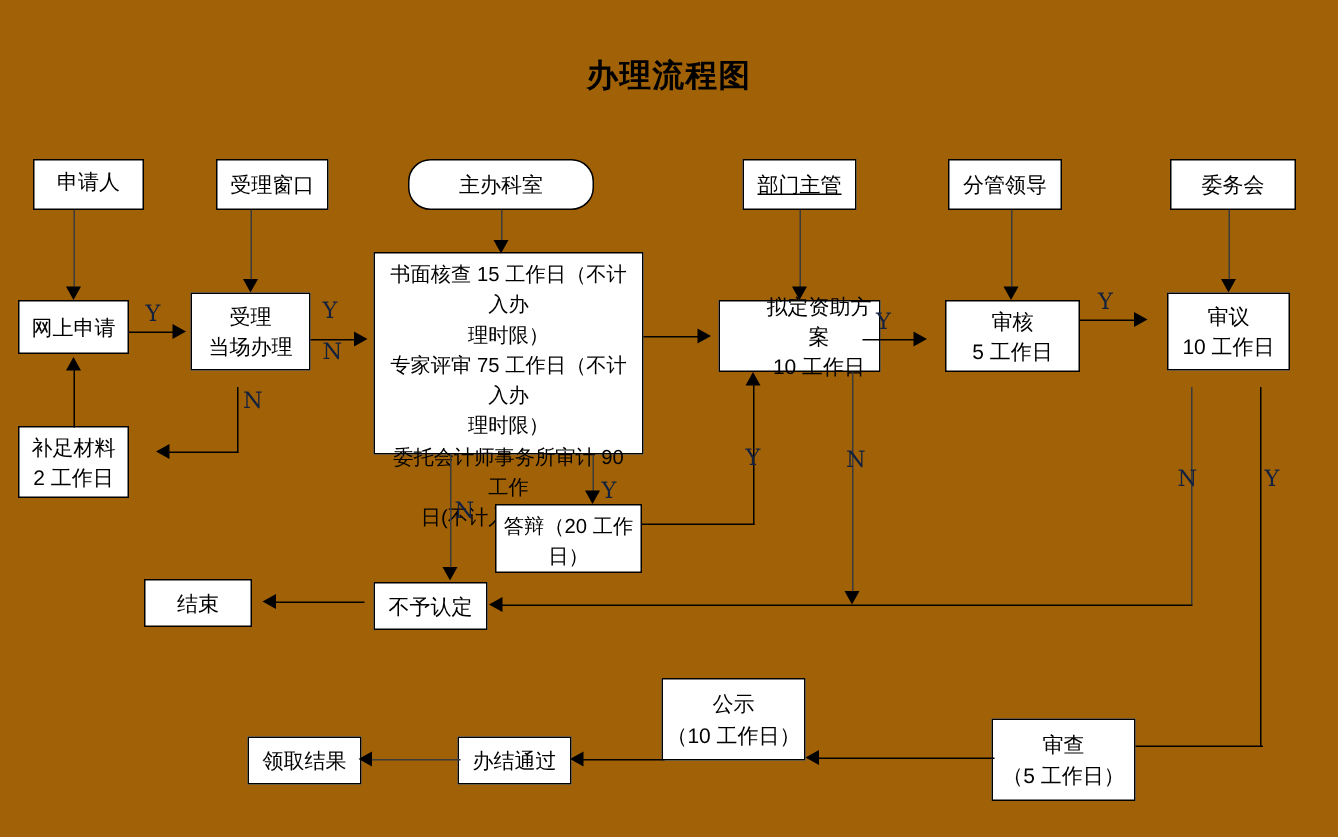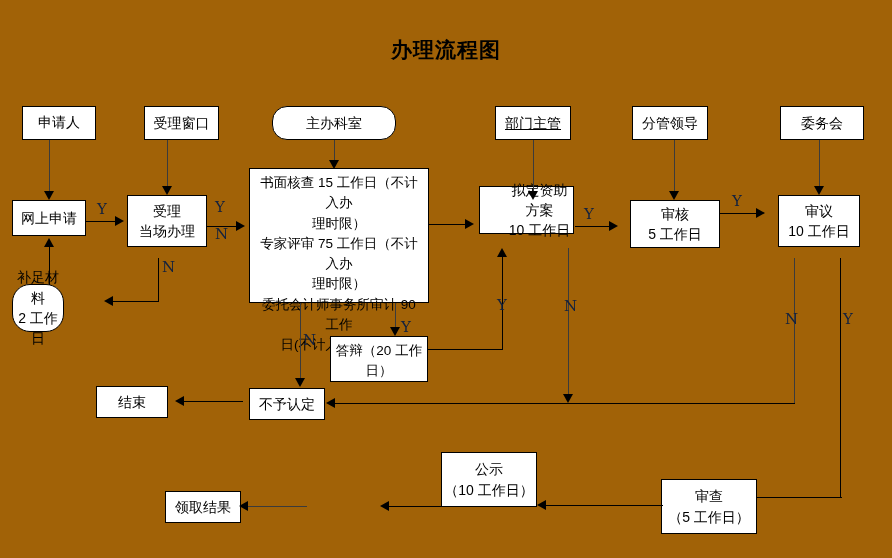--- a/index.html
+++ b/index.html
@@ -107,36 +107,36 @@
 
   <div class="box big" style="left:249px; top:168px; width:180px; height:135px;">
     <span class="ln">书面核查 15 工作日（不计入办</span>
     <span class="ln">理时限）</span>
     <span class="ln">专家评审 75 工作日（不计入办</span>
     <span class="ln">理时限）</span>
     <span class="ln">委托会计师事务所审计 90 工作</span>
     <span class="ln">日(不计入办理时限)</span>
   </div>
 
-  <div class="box" style="left:479px; top:186px; width:95px; height:48px;padding-left:28px;">
+  <div class="box" style="left:479px; top:200px; width:108px; height:48px;padding-left:28px;">
     <span class="ln">拟定资助方案</span>
     <span class="ln">10 工作日</span>
   </div>
 
   <div class="box" style="left:630px; top:200px; width:90px; height:48px;">
     <span class="ln">审核</span>
     <span class="ln">5 工作日</span>
   </div>
 
   <div class="box" style="left:778px; top:195px; width:82px; height:52px;">
     <span class="ln">审议</span>
     <span class="ln">10 工作日</span>
   </div>
 
-  <div class="box" style="left:12px; top:284px; width:52px; height:48px;border-radius:18px;">
+  <div class="box" style="left:12px; top:284px; width:74px; height:48px;">
     <span class="ln">补足材料</span>
     <span class="ln">2 工作日</span>
   </div>
 
   <div class="box big" style="left:330px; top:336px; width:98px; height:46px; text-align:center;">
     <span class="ln">答辩（20 工作</span>
     <span class="ln">日）</span>
   </div>
 
   <div class="box" style="left:249px; top:388px; width:76px; height:32px;">
@@ -144,20 +144,23 @@
   </div>
 
   <div class="box" style="left:96px; top:386px; width:72px; height:32px;">
     <span class="ln">结束</span>
   </div>
 
   <div class="box" style="left:165px; top:491px; width:76px; height:32px;">
     <span class="ln">领取结果</span>
   </div>
 
+  <div class="box" style="left:305px; top:491px; width:76px; height:32px;">
+    <span class="ln">办结通过</span>
+  </div>
 
   <div class="box" style="left:441px; top:452px; width:96px; height:55px;">
     <span class="ln">公示</span>
     <span class="ln">（10 工作日）</span>
   </div>
 
   <div class="box" style="left:661px; top:479px; width:96px; height:55px;">
     <span class="ln">审查</span>
     <span class="ln">（5 工作日）</span>
   </div>

